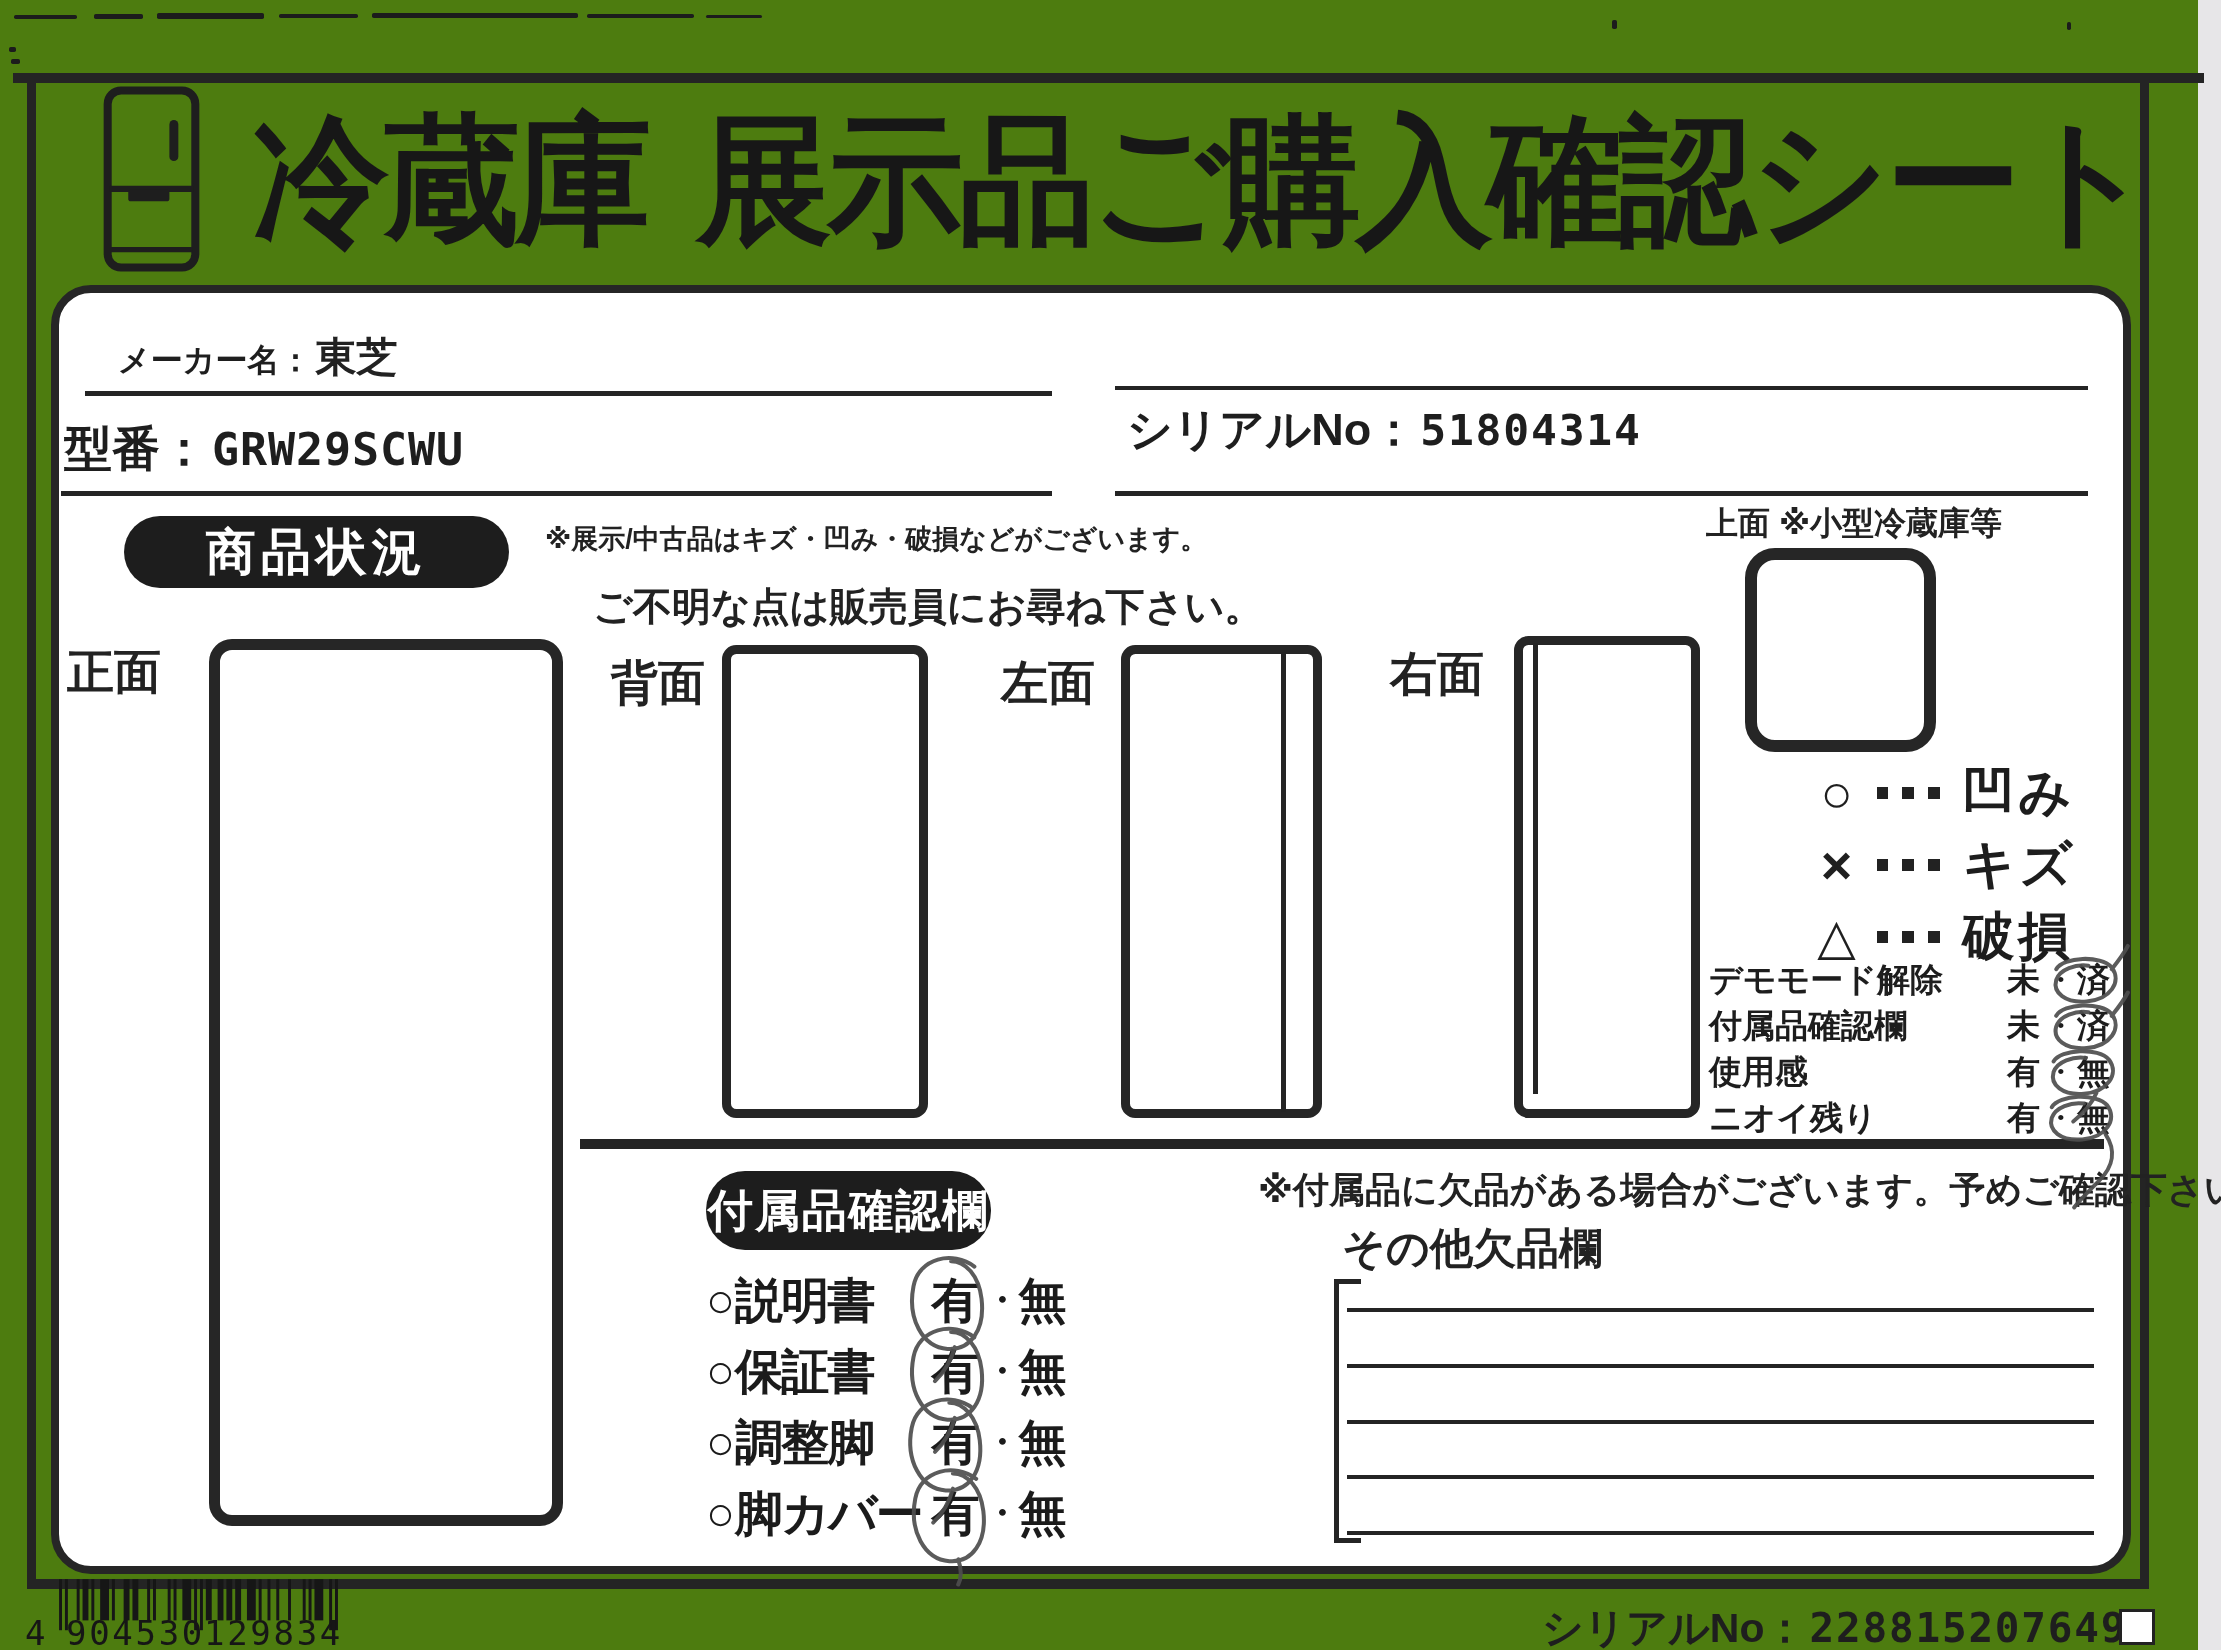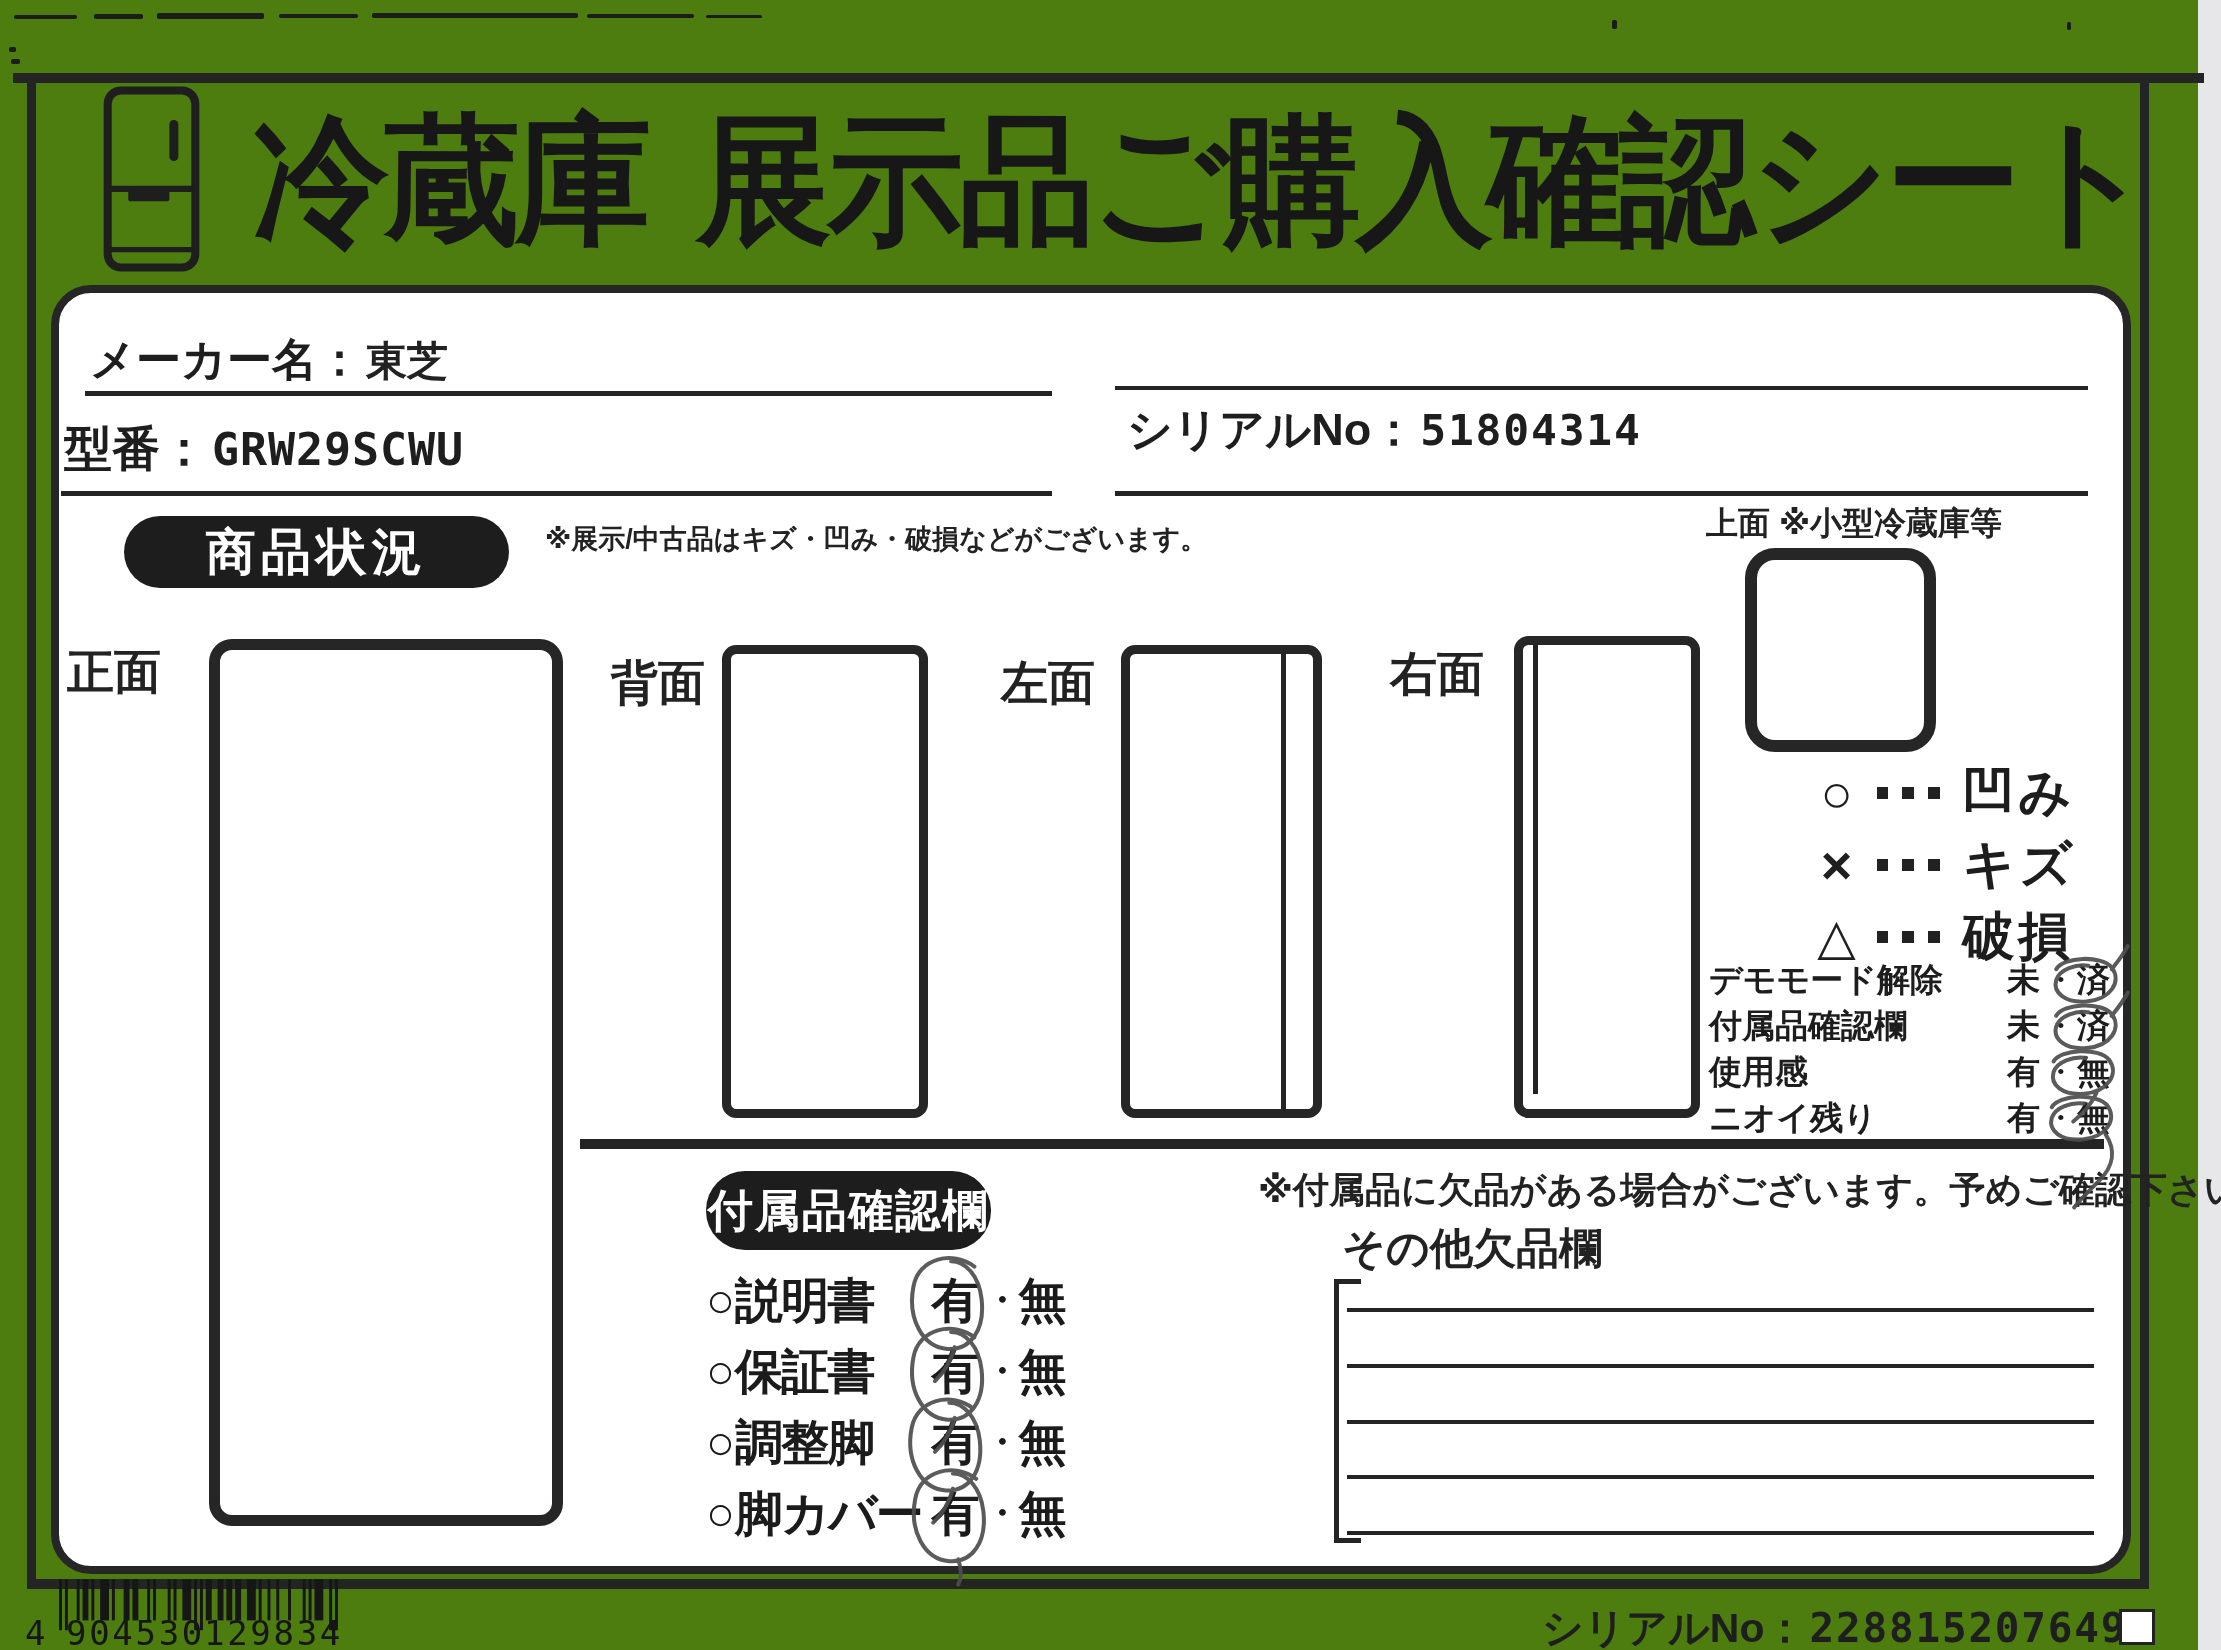--- a/index.html
+++ b/index.html
@@ -74,40 +74,41 @@
     <line x1="7" y1="115" x2="101" y2="115" stroke="#1e1e1e" stroke-width="7"></line>
     <rect x="28" y="116" width="46" height="13" rx="3" fill="#1e1e1e"></rect>
     <line x1="8" y1="183" x2="100" y2="183" stroke="#1e1e1e" stroke-width="6"></line>
   </svg>
 
   <div class="abs" style="left:253px;top:88px;font-family:var(--goth);font-weight:900;font-size:140px;letter-spacing:-4.5px;word-spacing:16px;white-space:nowrap;transform:scaleX(.97);transform-origin:left;color:#171717;">冷蔵庫 展示品ご購入確認シート</div>
 
   <div class="box" style="left:51px;top:285px;width:2064px;height:1273px;border-width:8px;border-radius:40px;"></div>
 
   <div class="abs" style="left:90px;top:330px;white-space:nowrap;">
-    <span class="flabel" style="font-size:45px;">メーカー名：</span>
+    <span class="flabel" style="font-size:32px;margin-left:28px;">メーカー名：</span>
     <span style="font-family:var(--goth);font-weight:600;font-size:41px;text-align:right;">東芝</span>
   </div>
   <div class="hline" style="left:85px;top:391px;width:967px;height:4.5px;"></div>
   <div class="hline" style="left:1115px;top:386px;width:973px;height:3.6px;"></div>
 
   <div class="abs" style="left:64px;top:417px;white-space:nowrap;">
     <span class="flabel" style="font-size:48px;">型番：</span>
     <span class="fvalue-mono" style="font-size:45px;letter-spacing:0.9px;">GRW29SCWU</span>
   </div>
   <div class="hline" style="left:61px;top:491px;width:991px;height:4.5px;"></div>
 
   <div class="abs" style="left:1127px;top:400px;white-space:nowrap;">
     <span class="flabel" style="font-size:45px;">シリアルNo：</span>
     <span class="fvalue-mono" style="font-size:43px;letter-spacing:1.8px;">51804314</span>
   </div>
   <div class="hline" style="left:1115px;top:491px;width:973px;height:4.5px;"></div>
 
   <div class="badge" style="left:124px;top:516px;width:385px;height:72px;border-radius:36px;font-size:50px;letter-spacing:5.4px;">商品状況</div>
   <div class="abs" style="left:545px;top:521px;font-family:var(--goth);font-weight:800;font-size:27px;white-space:nowrap;">※展示/中古品はキズ・凹み・破損などがございます。</div>
+  <div class="abs" style="left:593px;top:580px;font-family:var(--goth);font-weight:800;font-size:39px;white-space:nowrap;">ご不明な点は販売員にお尋ね下さい。</div>
 
   <div class="abs" style="left:1706px;top:502px;white-space:nowrap;font-family:var(--goth);font-weight:700;font-size:32px;">
     <span>上面</span>
     <span>※小型冷蔵庫等</span>
   </div>
 
   <div class="sideLabel" style="left:67px;top:641px;">正面</div>
   <div class="sideLabel" style="left:611px;top:652px;">背面</div>
   <div class="sideLabel" style="left:1001px;top:652px;">左面</div>
   <div class="sideLabel" style="left:1390px;top:643px;">右面</div>

